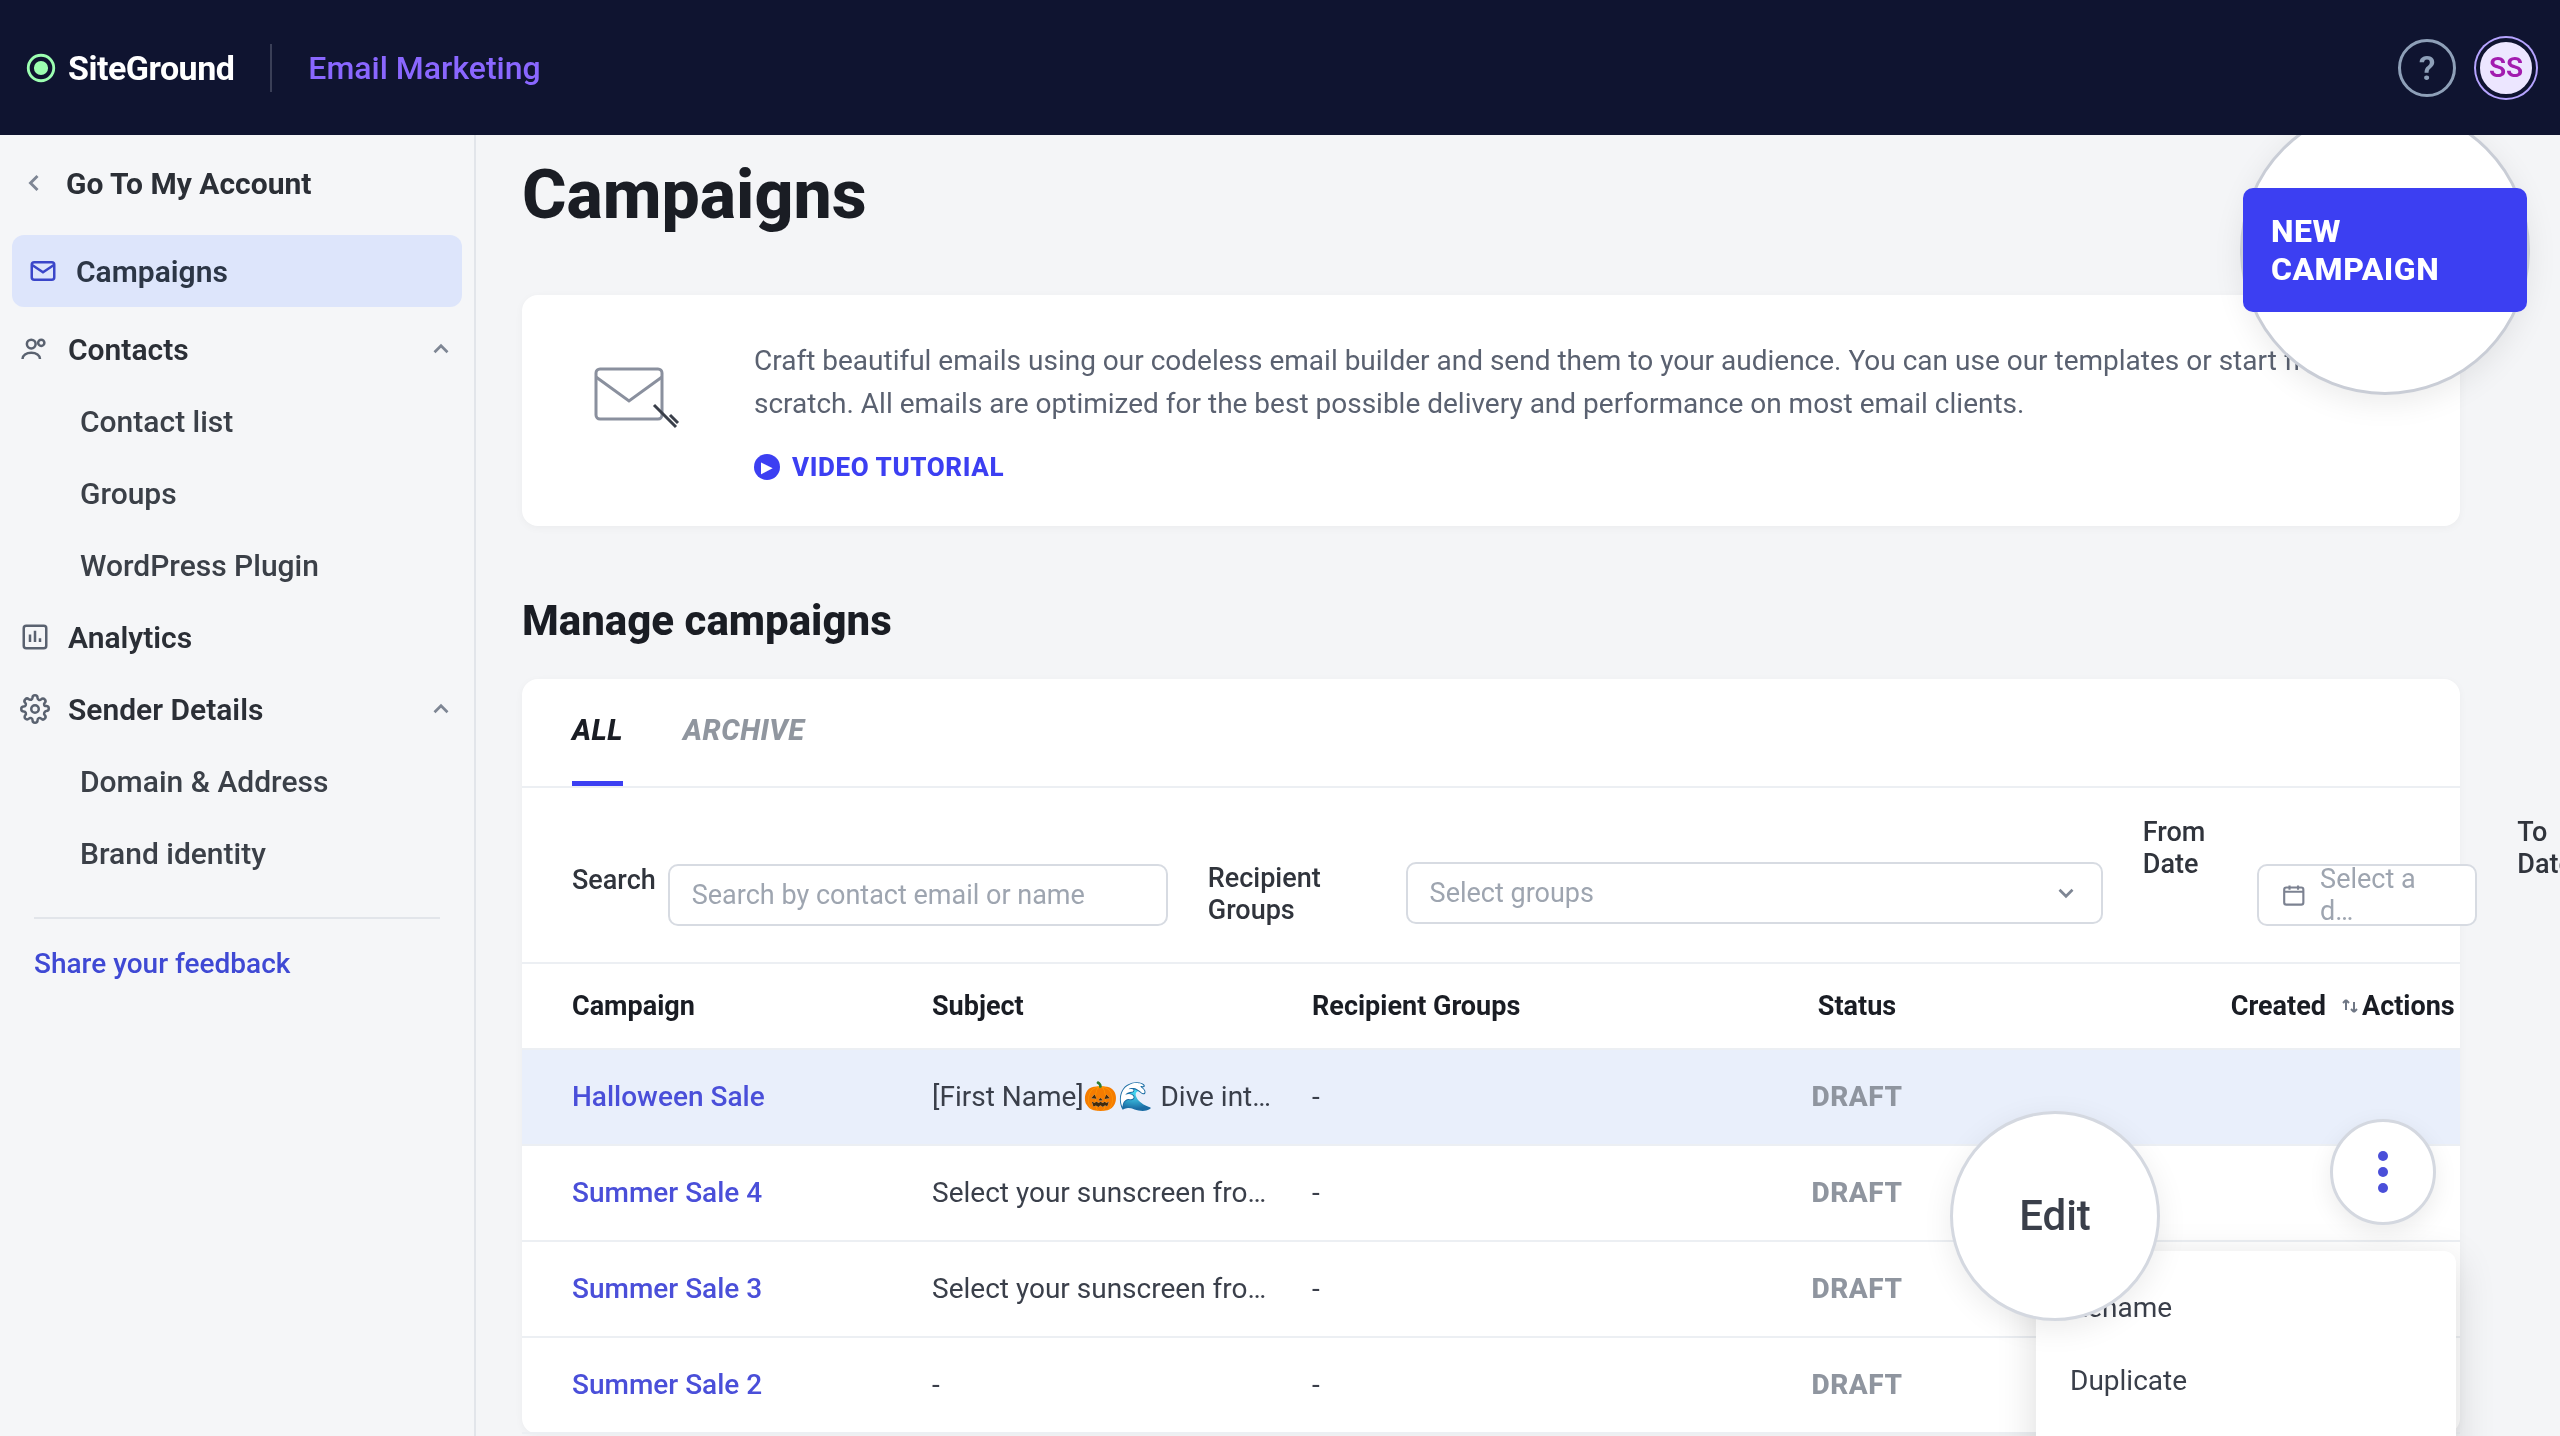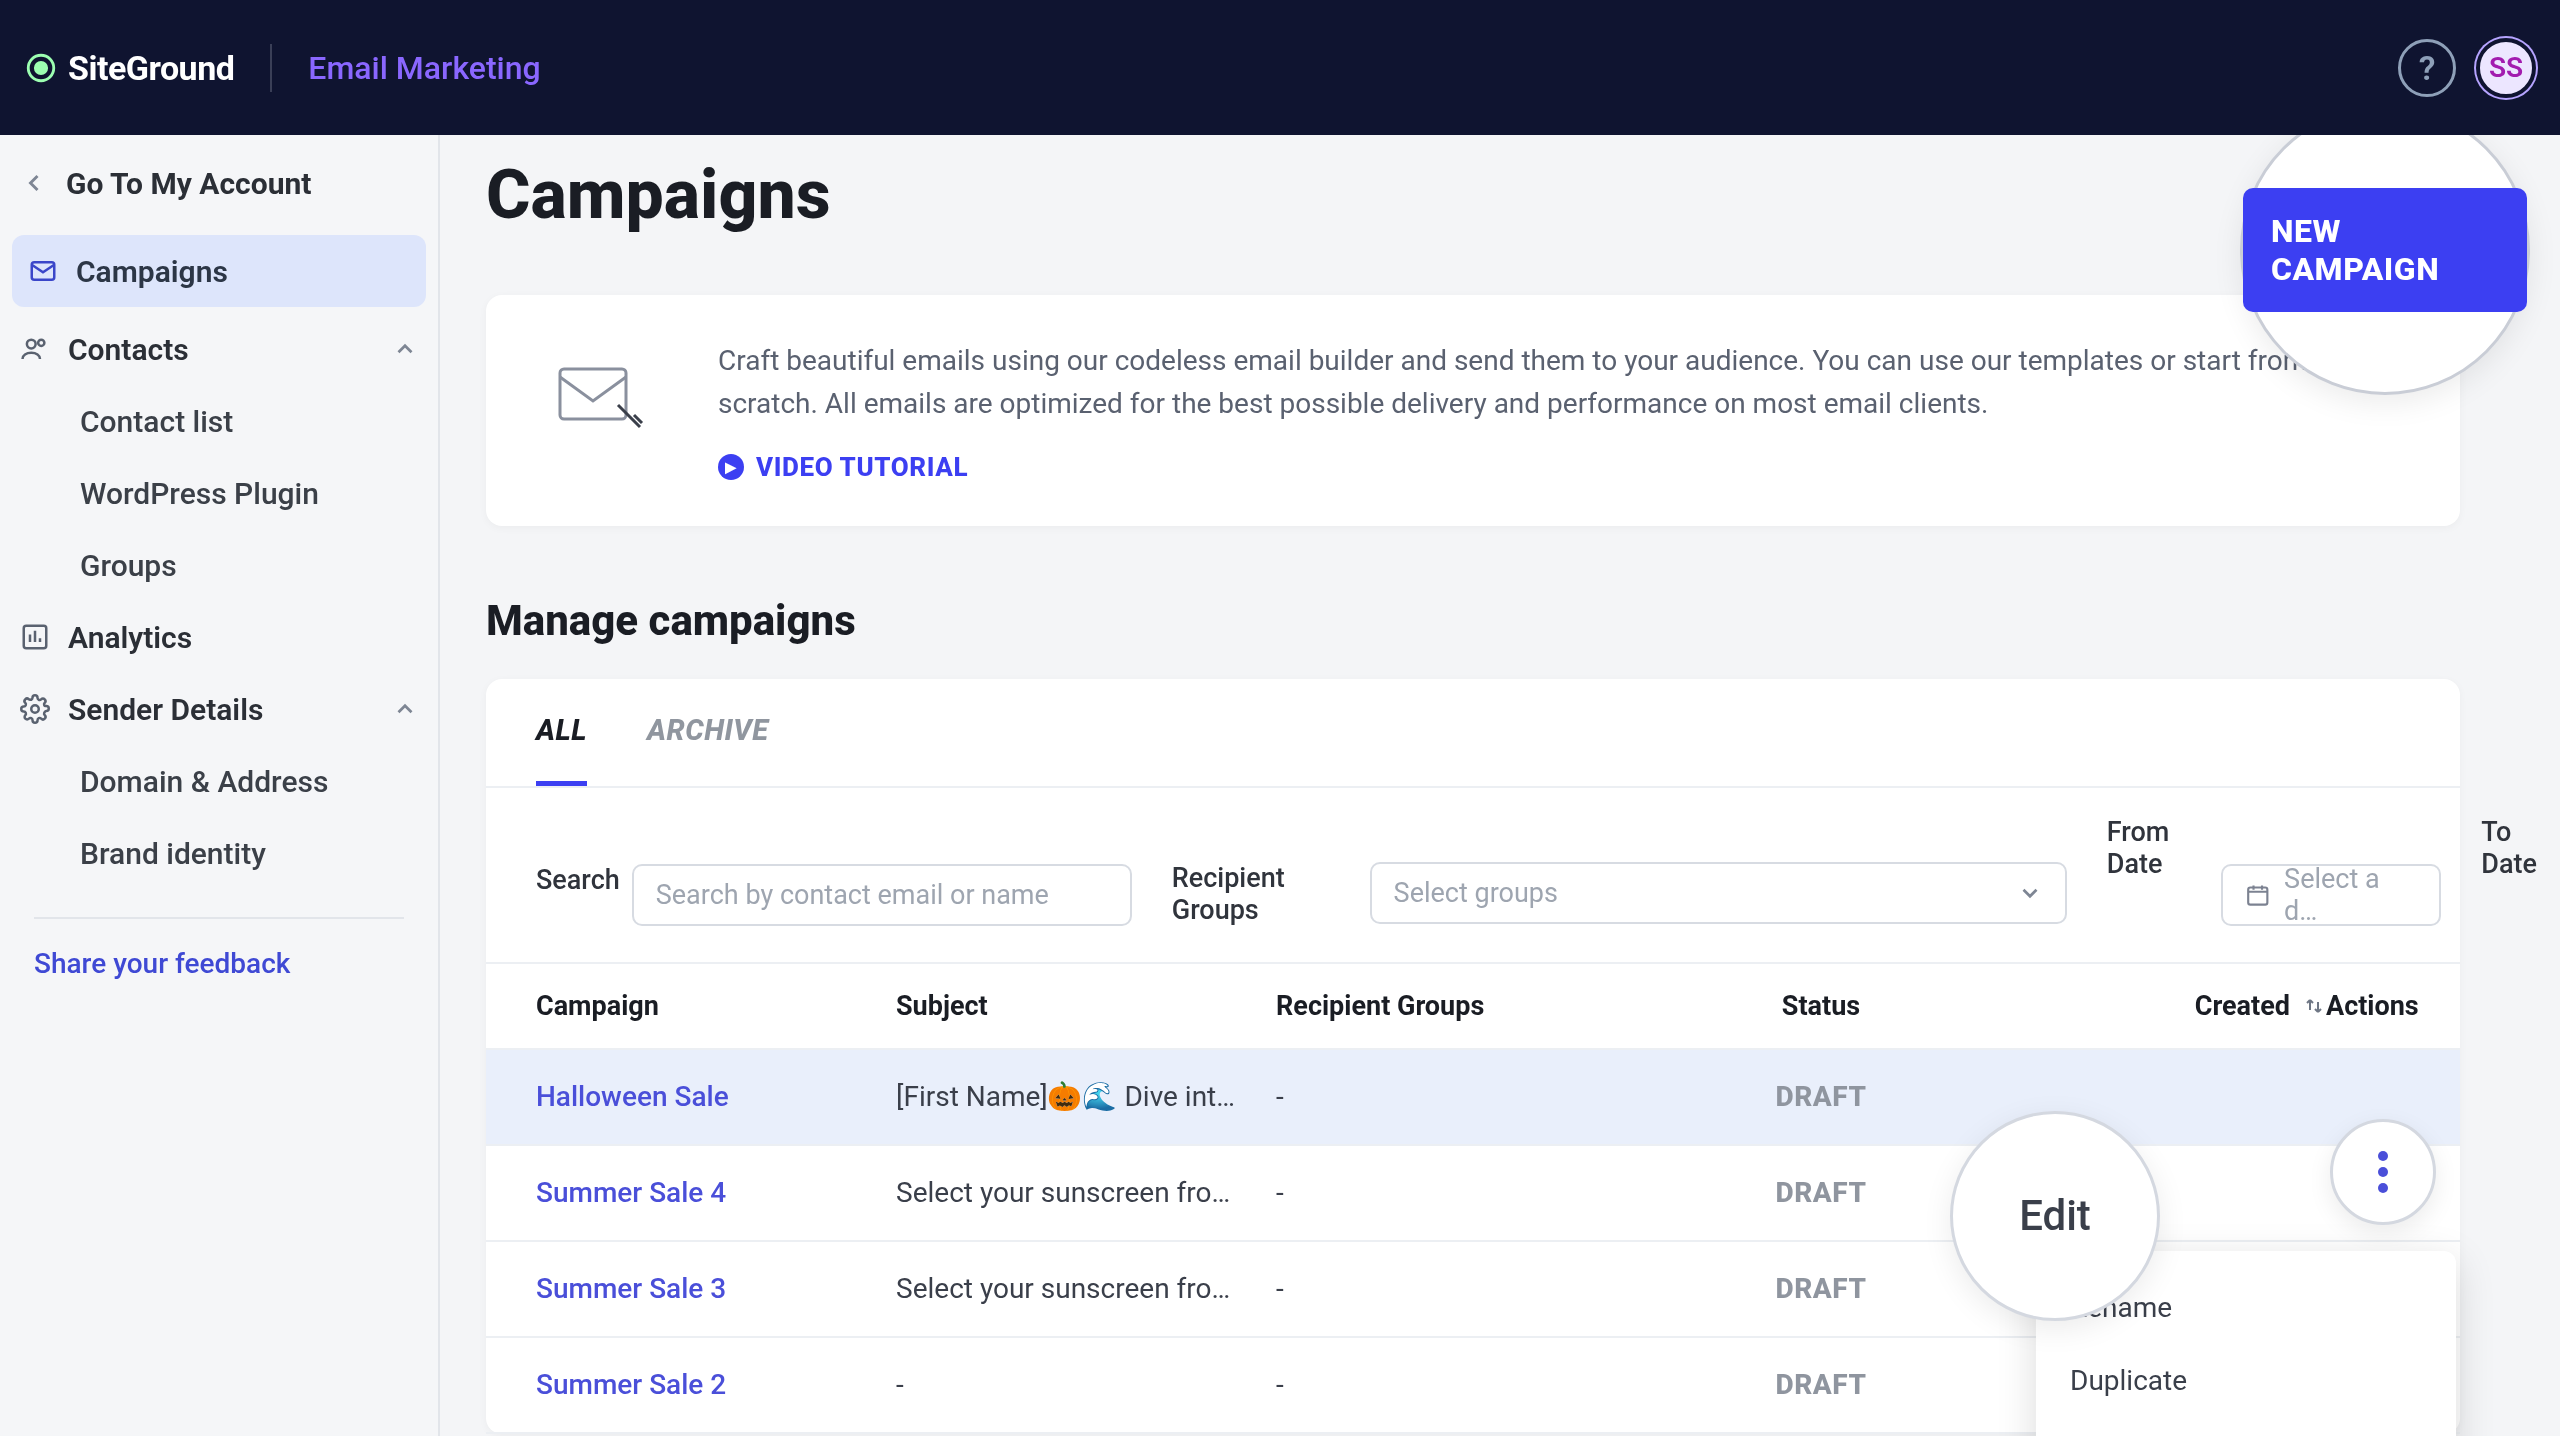--- a/index.html
+++ b/index.html
@@ -11,21 +11,21 @@
 .site-logo { display: flex; align-items: center; color: #fff; font-weight: 700; font-size: 34px; letter-spacing: -0.5px; }
 .site-logo svg { margin-right: 10px; }
 .v-div { width: 2px; height: 48px; background: #3a3f57; margin: 0 24px; }
 .app-name { color: #8a67ff; font-size: 32px; font-weight: 500; }
 .header-right { position: absolute; right: 24px; display: flex; align-items: center; gap: 20px; }
 .help-icon { width: 58px; height: 58px; border: 3px solid #8ea0b8; border-radius: 50%; display: flex; align-items: center; justify-content: center; color: #8ea0b8; font-size: 34px; font-weight: 600; }
 .avatar { width: 60px; height: 60px; border-radius: 50%; background: #ece6ff; display: flex; align-items: center; justify-content: center; color: #a21caf; font-size: 28px; font-weight: 600; border: 4px solid #0f1430; box-shadow: 0 0 0 2px #b6a4ff; }
 
 
 .body-wrap { display: flex; height: calc(100% - 135px); }
-.sidebar { width: 440px; background: #f5f6f8; border-right: 2px solid #e2e5ea; padding: 12px 0; display: flex; flex-direction: column; }
+.sidebar { width: 476px; background: #f5f6f8; border-right: 2px solid #e2e5ea; padding: 12px 0; display: flex; flex-direction: column; }
 .main { flex: 1; padding: 20px 100px 0 46px; overflow: hidden; position: relative; }
 
 
 .side-link, .side-parent, .side-child { display: flex; align-items: center; padding: 0 20px; height: 72px; font-size: 30px; color: #2b2f36; font-weight: 600; cursor: pointer; }
 .side-link svg, .side-parent svg.lead, .side-child svg { margin-right: 18px; color: #5a6270; }
 .side-link.back { color: #2b2f36; font-weight: 700; }
 .side-link.active { background: #dde5fb; border-radius: 12px; margin: 6px 12px; padding: 0 16px; color: #2c3646; }
 .side-link.active svg { color: #3a46c9; }
 .side-parent { justify-content: space-between; }
 .side-parent .left { display: flex; align-items: center; }
@@ -142,24 +142,24 @@
         <span>Contacts</span>
       </span>
       <svg width="26" height="26" viewBox="0 0 24 24" fill="none" stroke="#7e8694" stroke-width="2.5">
           <path d="M6 15l6-6 6 6"></path>
         </svg>
     </div>
     <div class="side-child">
         <span>Contact list</span>
       </div>
     <div class="side-child">
+        <span>Groups</span>
+      </div>
+    <div class="side-child">
         <span>WordPress Plugin</span>
-      </div>
-    <div class="side-child">
-        <span>Groups</span>
       </div>
     <div class="side-parent">
       <span class="left">
         <svg class="lead" width="30" height="30" viewBox="0 0 24 24" fill="none" stroke="#5a6270" stroke-width="2">
             <rect x="3" y="3" width="18" height="18" rx="2"></rect>
             <path d="M8 16V10M12 16V7M16 16v-3"></path>
           </svg>
         <span>Analytics</span>
       </span>
     </div>

